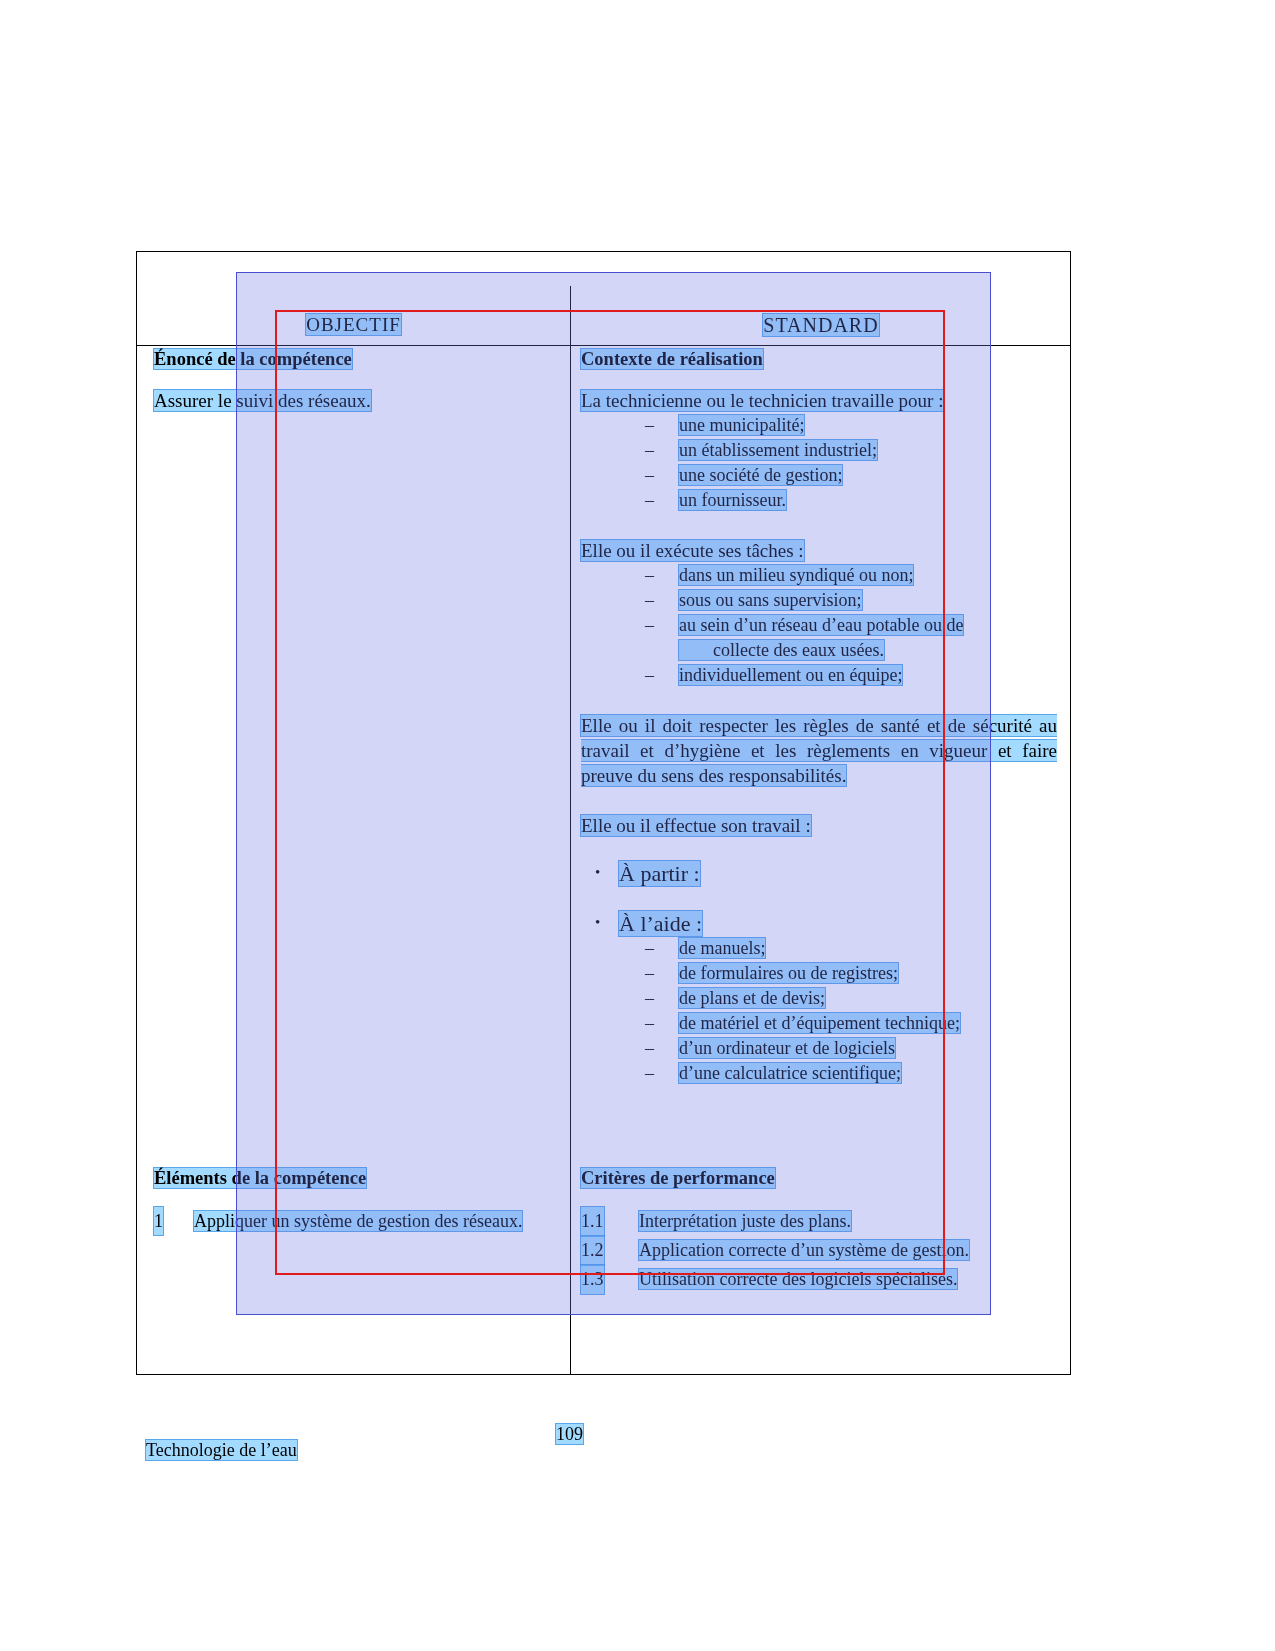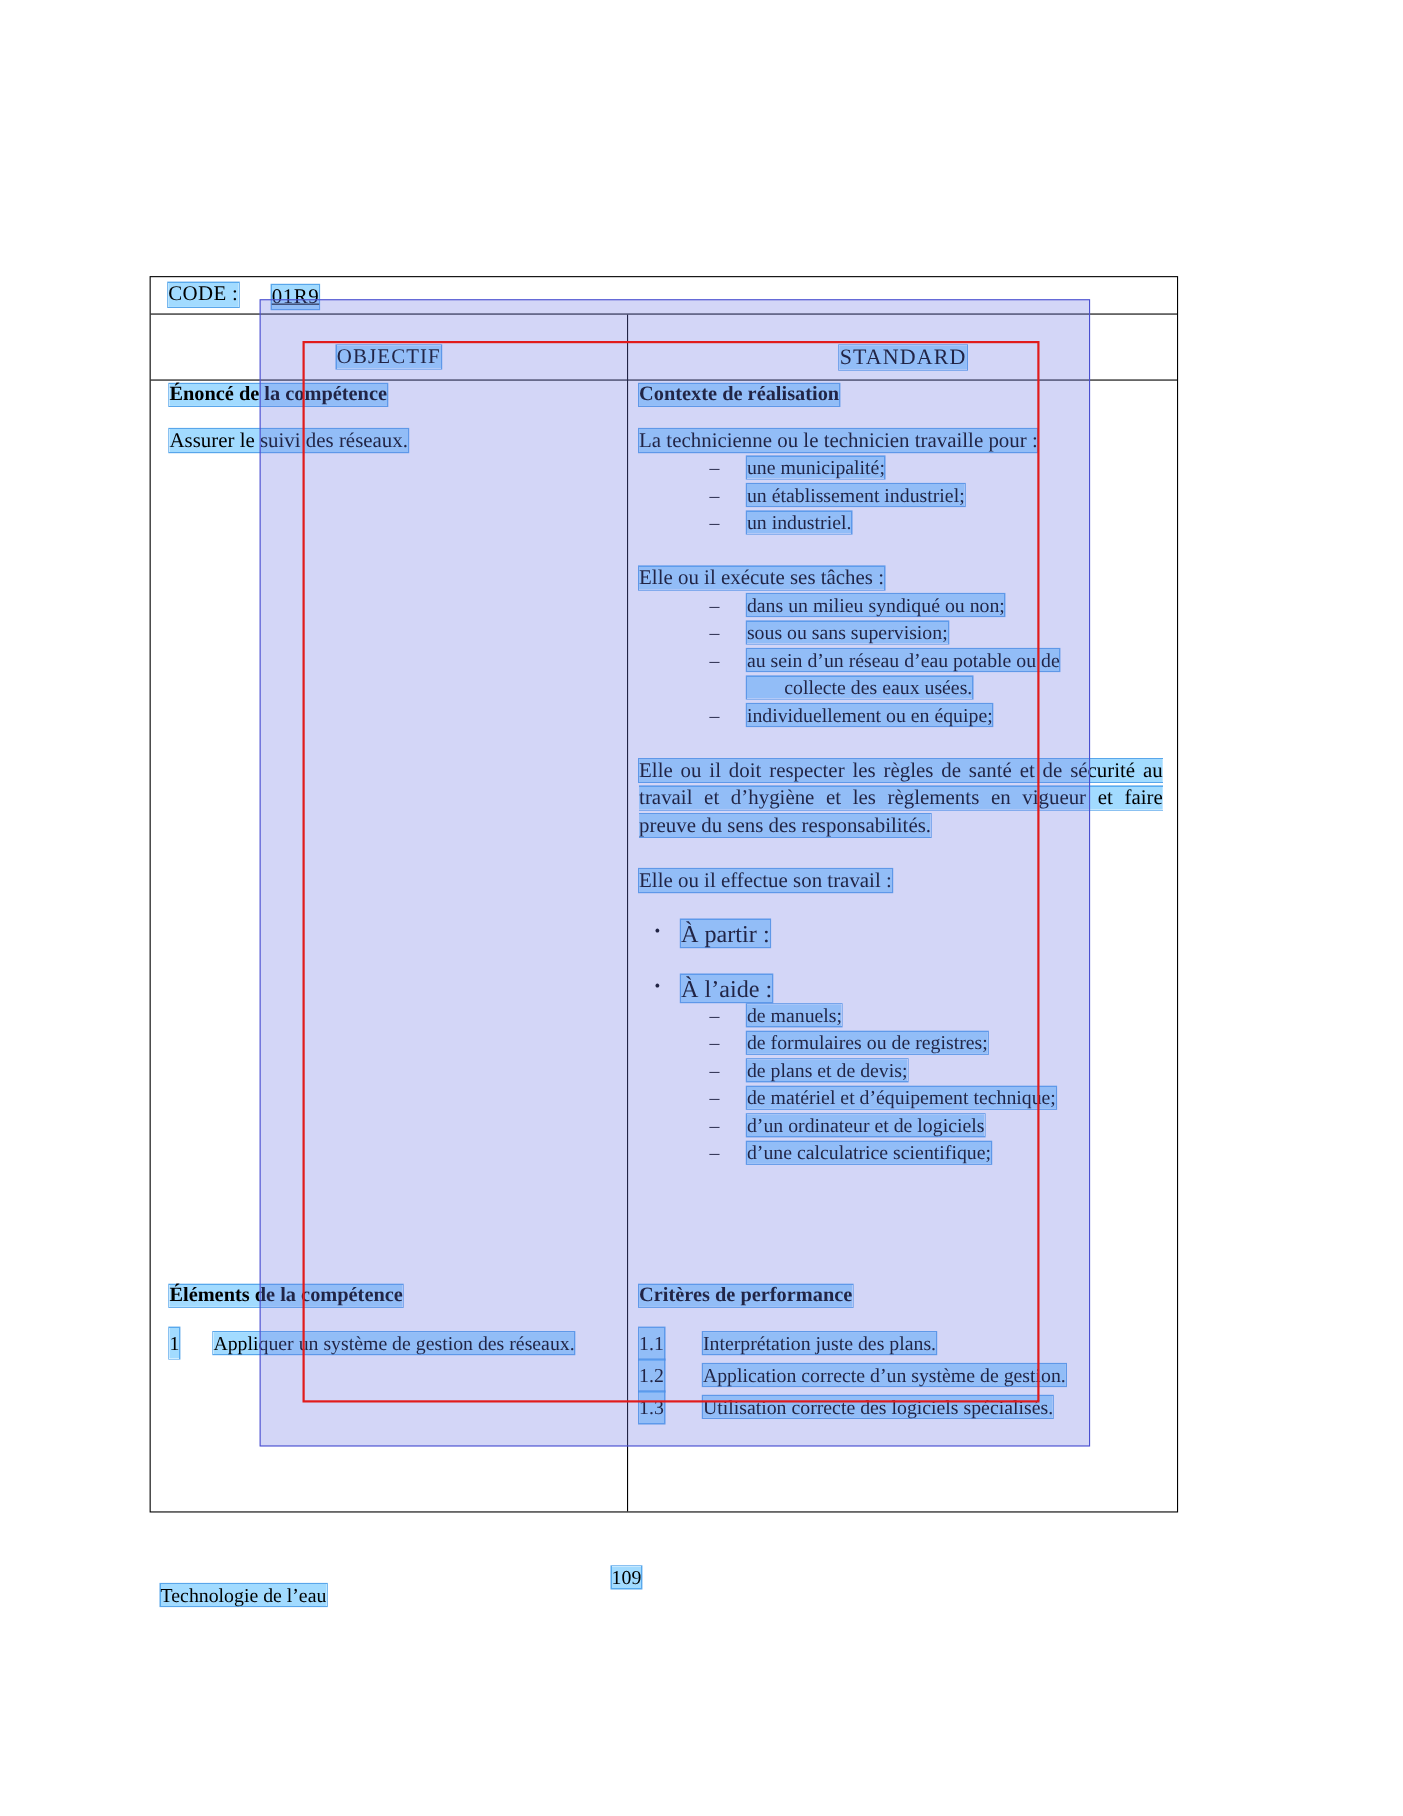--- a/index.html
+++ b/index.html
@@ -251,24 +251,20 @@
     box-shadow: 0 0 0 1px rgba(60,150,230,0.85);
   }
 </style>
 </head>
 <body>
 
 <div id="page">
 
   <div class="doc-table">
 
-    <div class="row-code">
-      <span class="code-label hl">CODE :</span>
-      <span class="code-value hl">01R9</span>
-    </div>
 
     <div class="row-head"></div>
     <div class="col-split"></div>
 
     <div class="head-obj">
       <span class="hl">OBJECTIF</span>
     </div>
     <div class="head-std">
       <span class="hl">STANDARD</span>
     </div>
@@ -286,21 +282,22 @@
       <div class="sec-title">
         <span class="hl">Contexte de réalisation</span>
       </div>
 
       <p class="body-text">
         <span class="hl">La technicienne ou le technicien travaille pour :</span>
       </p>
       <ul class="dashes">
         <li><span class="hl">une municipalité;</span></li>
         <li><span class="hl">un établissement industriel;</span></li>
-        <li><span class="hl">un industriel.</span></li>
+        <li><span class="hl">une société de gestion;</span></li>
+        <li><span class="hl">un fournisseur.</span></li>
       </ul>
 
       <div class="gap-m"></div>
 
       <p class="body-text">
         <span class="hl">Elle ou il exécute ses tâches :</span>
       </p>
       <ul class="dashes">
         <li><span class="hl">dans un milieu syndiqué ou non;</span></li>
         <li><span class="hl">sous ou sans supervision;</span></li>

